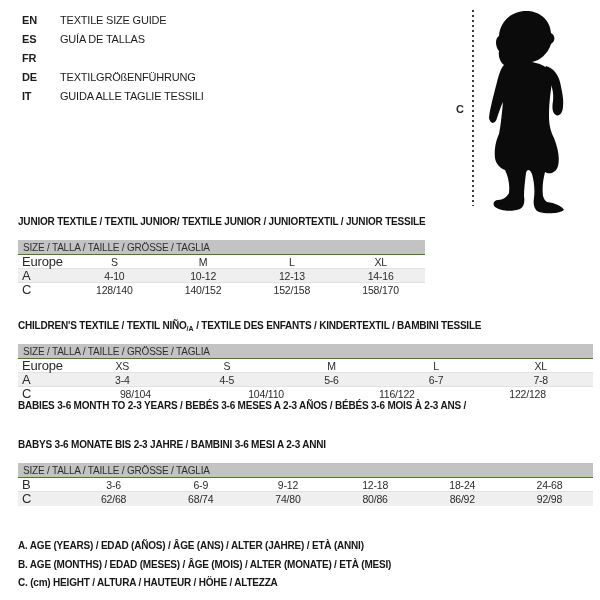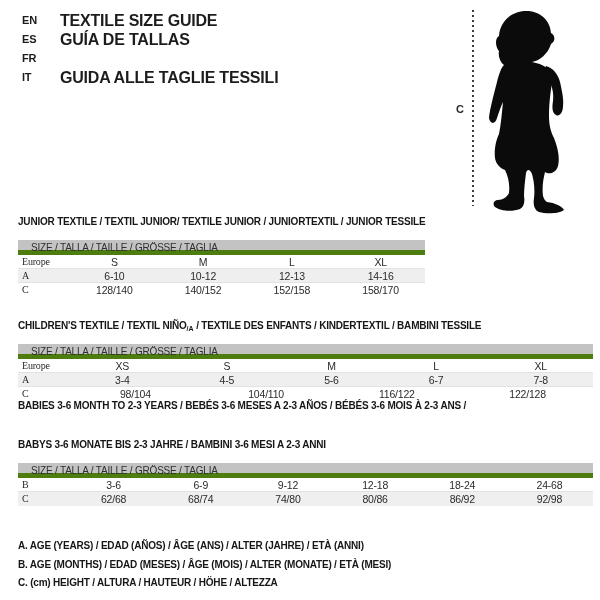--- a/index.html
+++ b/index.html
@@ -14,21 +14,21 @@
   }
 
   
   .lang-block { position: absolute; left: 22px; top: 11px; }
   .lang-row { display: flex; height: 19px; line-height: 19px; }
   .lang-code {
     width: 38px; font-size: 11px; font-weight: bold;
     letter-spacing: -0.2px; color: #1c1c1c;
   }
   .lang-title {
-    font-size: 16px; font-weight: bold;
+    font-size: 11px; font-weight: normal;
     letter-spacing: -0.2px; color: #1c1c1c; white-space: nowrap;
   }
 
   
   .measure-label {
     position: absolute; left: 456px; top: 103px;
     font-size: 11px; font-weight: bold; color: #2a2a2a;
   }
   .measure-line {
     position: absolute; left: 472px; top: 10px;
@@ -41,30 +41,30 @@
   .section-title {
     position: absolute; left: 18px;
     font-size: 10px; font-weight: bold; letter-spacing: -0.2px;
     color: #161616; white-space: nowrap;
   }
   .section-title .sub { font-size: 7px; vertical-align: -2px; letter-spacing: 0; }
 
   .size-table { position: absolute; left: 18px; }
   .thead {
     height: 15px; line-height: 15px;
-    background: #c3c3c3; border-bottom: 5px solid #4d7c0f;
+    background: #c3c3c3; border-bottom: 1px solid #4d7c0f;
     font-size: 10px; letter-spacing: -0.2px; color: #2e2e2e;
-    padding-left: 13px; white-space: nowrap;
+    padding-left: 5px; white-space: nowrap;
   }
   .trow { display: flex; height: 14px; line-height: 14px; border-bottom: 1px solid #e2e2e2; }
   .trow:last-child { border-bottom: none; }
   .trow.alt { background: #efefef; }
   .tlabel {
-    width: 52px; padding-left: 4px; font-size: 10px;
-    letter-spacing: -0.2px; color: #2b2b2b; white-space: nowrap; font-family: Liberation Serif, serif;
+    width: 52px; padding-left: 4px; font-size: 13px;
+    letter-spacing: -0.2px; color: #2b2b2b; white-space: nowrap;
   }
   .tcell {
     flex: 1; text-align: center; font-size: 10.5px;
     letter-spacing: -0.2px; color: #2b2b2b; white-space: nowrap;
   }
 
   
   .footnotes { position: absolute; left: 18px; top: 537px; }
   .footnote {
     height: 18.5px; line-height: 18.5px;
@@ -79,20 +79,24 @@
   <div class="lang-row">
     <span class="lang-code">EN</span>
     <span class="lang-title">TEXTILE SIZE GUIDE</span>
   </div>
   <div class="lang-row">
     <span class="lang-code">ES</span>
     <span class="lang-title">GUÍA DE TALLAS</span>
   </div>
   <div class="lang-row">
     <span class="lang-code">FR</span>
+  </div>
+  <div class="lang-row">
+    <span class="lang-code">DE</span>
+    <span class="lang-title">TEXTILGRÖßENFÜHRUNG</span>
   </div>
   <div class="lang-row">
     <span class="lang-code">IT</span>
     <span class="lang-title">GUIDA ALLE TAGLIE TESSILI</span>
   </div>
 </div>
 
 <div class="measure-label">C</div>
 <div class="measure-line"></div>
 <svg class="baby-svg" width="104" height="210" viewBox="0 0 104 210">
@@ -150,21 +154,21 @@
   <div class="thead">SIZE / TALLA / TAILLE / GRÖSSE / TAGLIA</div>
   <div class="trow">
     <div class="tlabel">Europe</div>
     <div class="tcell">S</div>
     <div class="tcell">M</div>
     <div class="tcell">L</div>
     <div class="tcell">XL</div>
   </div>
   <div class="trow alt">
     <div class="tlabel">A</div>
-    <div class="tcell">6-10</div>
+    <div class="tcell">4-10</div>
     <div class="tcell">10-12</div>
     <div class="tcell">12-13</div>
     <div class="tcell">14-16</div>
   </div>
   <div class="trow">
     <div class="tlabel">C</div>
     <div class="tcell">128/140</div>
     <div class="tcell">140/152</div>
     <div class="tcell">152/158</div>
     <div class="tcell">158/170</div>

